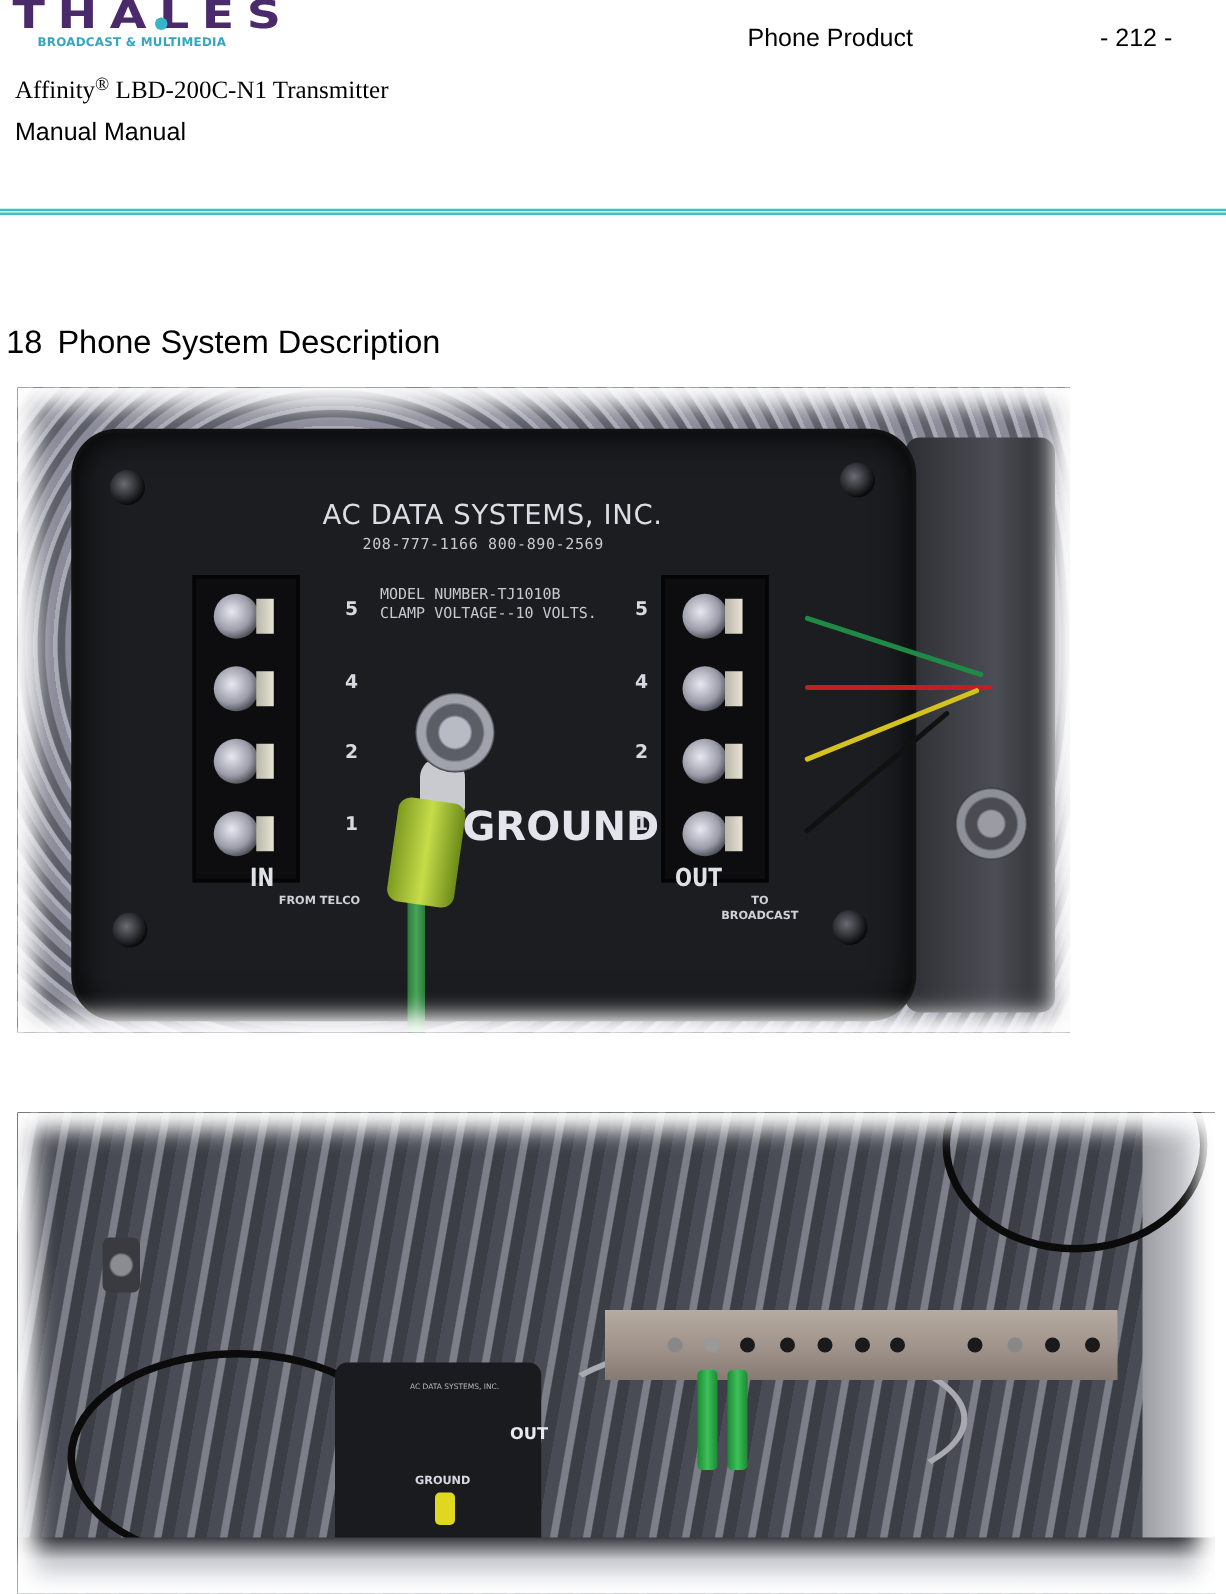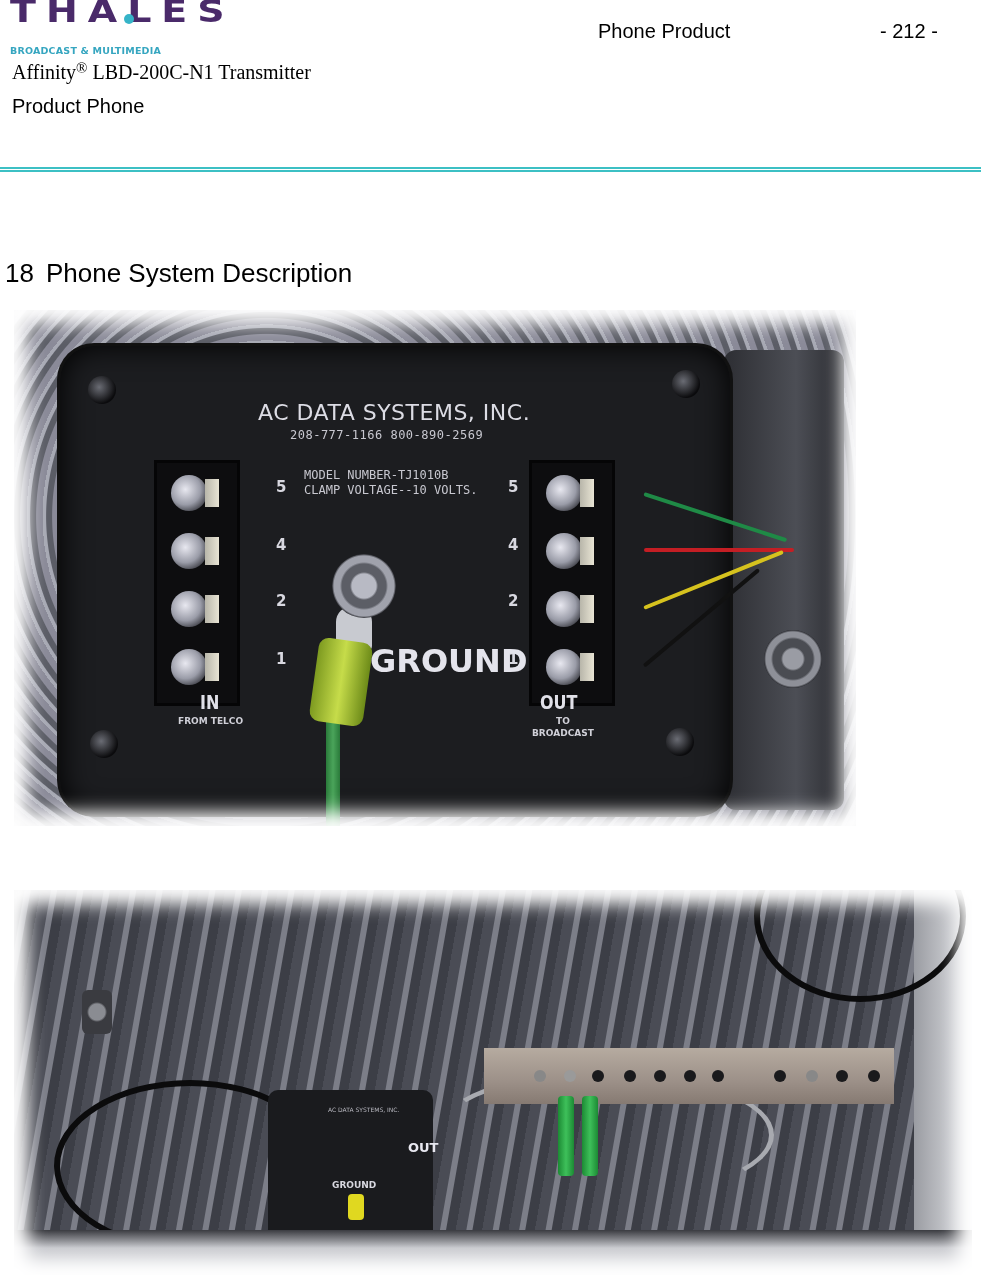--- a/index.html
+++ b/index.html
@@ -1,21 +1,21 @@
 <!DOCTYPE html>
 <html><head>
   <meta charset="utf-8">
   <style>
     html, body { margin: 0; padding: 0; background: #ffffff; }
     body { width: 981px; height: 1275px; position: relative; overflow: hidden; font-family: "Liberation Sans", sans-serif; color: #000; }
 
     
     .logo { position: absolute; left: 10px; top: 0px; width: 230px; height: 44px; }
     .logo-word { position: absolute; left: 0; top: -4px; font-family: "DejaVu Sans", sans-serif; font-weight: bold; font-size: 38px; letter-spacing: 10px; color: #4a2a6a; line-height: 38px; transform: scaleY(0.82); transform-origin: top left; }
-    .logo-sub { position: absolute; left: 0; top: 29px; font-family: "DejaVu Sans", sans-serif; font-weight: bold; font-size: 9.5px; color: #36a6c0; letter-spacing: 0.2px; margin-top: 16px; }
+    .logo-sub { position: absolute; left: 20px; top: 29px; font-family: "DejaVu Sans", sans-serif; font-weight: bold; font-size: 9.5px; color: #36a6c0; letter-spacing: 0.2px; }
     .logo-dot { position: absolute; left: 114px; top: 14px; width: 10px; height: 10px; border-radius: 50%; background: #36b4c8; }
 
     .doc-product { position: absolute; left: 12px; top: 60px; font-size: 20px; font-family: Liberation Serif, serif; }
     .doc-product sup { font-size: 15px; vertical-align: 6px; }
     .doc-manual { position: absolute; left: 12px; top: 95px; font-size: 20px; }
     .header-section { position: absolute; left: 598px; top: 20px; font-size: 20px; }
     .header-page { position: absolute; left: 880px; top: 20px; font-size: 20px; }
 
     .rule { position: absolute; left: 0; top: 167px; width: 981px; height: 5px; }
     .rule::before, .rule::after { content: ""; position: absolute; left: 0; width: 100%; height: 1.5px; background: #3cc0c4; }
@@ -50,21 +50,21 @@
     .brand-phones { position: absolute; left: 276px; top: 118px; color: #c8c8d0; font-family: "DejaVu Sans Mono", monospace; font-size: 12px; letter-spacing: 0.5px; }
     .brand-model { position: absolute; left: 290px; top: 158px; color: #c8c8d0; font-family: "DejaVu Sans Mono", monospace; font-size: 12px; line-height: 15px; }
 
     .terminal { position: absolute; width: 80px; height: 240px; background: #0d0d0f; border: 3px solid #050506; }
     .term-in { left: 140px; top: 150px; }
     .term-out { left: 515px; top: 150px; }
     .term-screw { position: absolute; left: 14px; width: 36px; height: 36px; border-radius: 50%; background: radial-gradient(circle at 40% 40%, #e8e8f0, #9a9ca8 50%, #3a3b42 80%); }
     .term-screw::after { content: ""; position: absolute; left: 34px; top: 4px; width: 14px; height: 28px; background: linear-gradient(90deg, #b8b6aa, #e8e4d4); }
     .term-label { position: absolute; color: #d8d8e0; font-family: "DejaVu Sans", sans-serif; font-weight: bold; font-size: 15px; }
     .io-label { position: absolute; color: #e0e0e8; font-family: "DejaVu Sans", sans-serif; font-weight: bold; font-size: 20px; transform: scaleX(0.8); transform-origin: left; }
-    .io-sub { position: absolute; color: #d0d0d8; font-family: "DejaVu Sans", sans-serif; font-weight: bold; font-size: 9px; }
+    .io-sub { position: absolute; color: #d0d0d8; font-family: "DejaVu Sans", sans-serif; font-weight: bold; font-size: 9px; margin-left: 45px; }
 
     .ground-text { position: absolute; left: 356px; top: 332px; color: #e4e4ec; font-family: "DejaVu Sans", sans-serif; font-weight: bold; font-size: 32px; }
     .ground-stud { position: absolute; left: 318px; top: 244px; width: 64px; height: 64px; border-radius: 50%; background: radial-gradient(circle, #b8bac4 0 12px, #5c5e66 14px 22px, #a0a2ac 24px 30px, #2a2b30 32px); }
     .ring-lug { position: absolute; left: 322px; top: 296px; width: 36px; height: 46px; border-radius: 16px 16px 6px 6px; background: #c8cad0; }
     .lug-sleeve { position: absolute; left: 300px; top: 330px; width: 54px; height: 84px; background: linear-gradient(90deg, #7d9a20, #c6dc4a 50%, #6c8a18); border-radius: 10px; transform: rotate(8deg); }
     .ground-wire { position: absolute; left: 312px; top: 404px; width: 14px; height: 120px; background: linear-gradient(90deg, #2a7a3a, #4aa45a, #2a7a3a); }
 
     .wire { position: absolute; height: 4px; border-radius: 2px; transform-origin: left center; }
 
     
@@ -87,21 +87,21 @@
 
 <div class="logo">
   <div class="logo-word">THALES</div>
   <div class="logo-dot"></div>
   <div class="logo-sub">BROADCAST &amp; MULTIMEDIA</div>
 </div>
 
 <div class="doc-product">
   <span>Affinity</span><sup>®</sup><span> LBD-200C-N1 Transmitter</span>
 </div>
-<div class="doc-manual">Product Phone</div>
+<div class="doc-manual">Manual Manual</div>
 
 <div class="header-section">Phone Product</div>
 <div class="header-page">- 212 -</div>
 
 <div class="rule"></div>
 
 <div class="section-heading">
   <span class="num">18</span><span>Phone System Description</span>
 </div>
 

